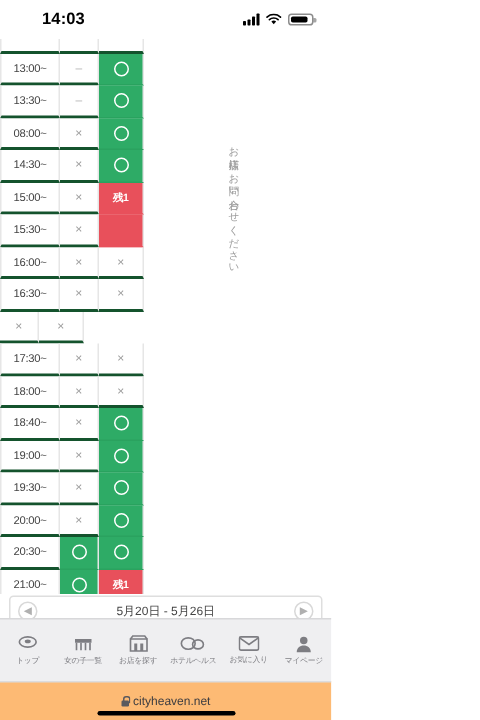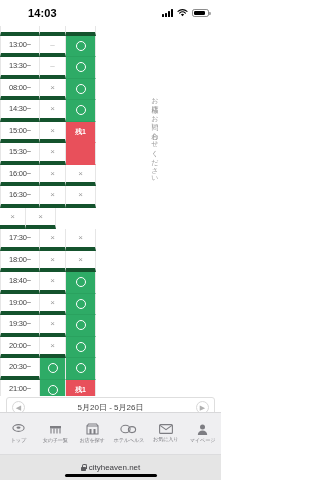--- a/index.html
+++ b/index.html
@@ -41,21 +41,21 @@
 
   
   .content { position:absolute; top:26px; left:0; right:0; bottom:84px; background:#fff; overflow:hidden; }
 
   
   .sched { position:absolute; top:0; left:0; width:96px; }
   .srow { display:flex; height:21.5px; width:96px; }
   .cell {
     display:flex; align-items:center; justify-content:center;
     font-size:8px; color:#555; background:#fff;
-    border-bottom:4px solid #14532d;
+    border-bottom:2px solid #14532d;
   }
   .c-time {
     width:40px; border-right:1px solid #e6e6e6; border-left:1px solid #e6e6e6;
     font-size:7.5px; color:#444; letter-spacing:-.2px;
   }
   .c-a { width:26px; border-right:1px solid #e6e6e6; }
   .c-b { width:30px; border-right:1px solid #e6e6e6; }
   .mk-x  { color:#9a9a9a; font-size:8px; }
   .mk-d  { color:#b5b5b5; font-size:8px; }
   .cell.green { background:#2eab66; border-bottom:1px solid #2aa25f; }
@@ -102,21 +102,21 @@
     background:#efeff1; display:flex; align-items:center;
     border-top:1px solid #d8d8da;
   }
   .tab { flex:1; display:flex; flex-direction:column; align-items:center; gap:2px; }
   .tab svg { display:block; }
   .tab .tl { font-size:5.2px; color:#7d7d82; letter-spacing:-.2px; white-space:nowrap; }
 
   
   .urlbar {
     position:absolute; left:0; right:0; bottom:0; height:26px;
-    background:#e5e5e5; display:flex; align-items:center; justify-content:center;
+    background:#fdba74; display:flex; align-items:center; justify-content:center;
     border-top:1px solid #dcdcde;
   }
   .url-pill { display:flex; align-items:center; gap:3px; }
   .url-lock { width:5px; height:7px; position:relative; }
   .url-lock::before{
     content:""; position:absolute; left:0; bottom:0; width:5px; height:4px;
     background:#5a5a5e; border-radius:.8px;
   }
   .url-lock::after{
     content:""; position:absolute; left:1px; top:0; width:3px; height:3.5px;

